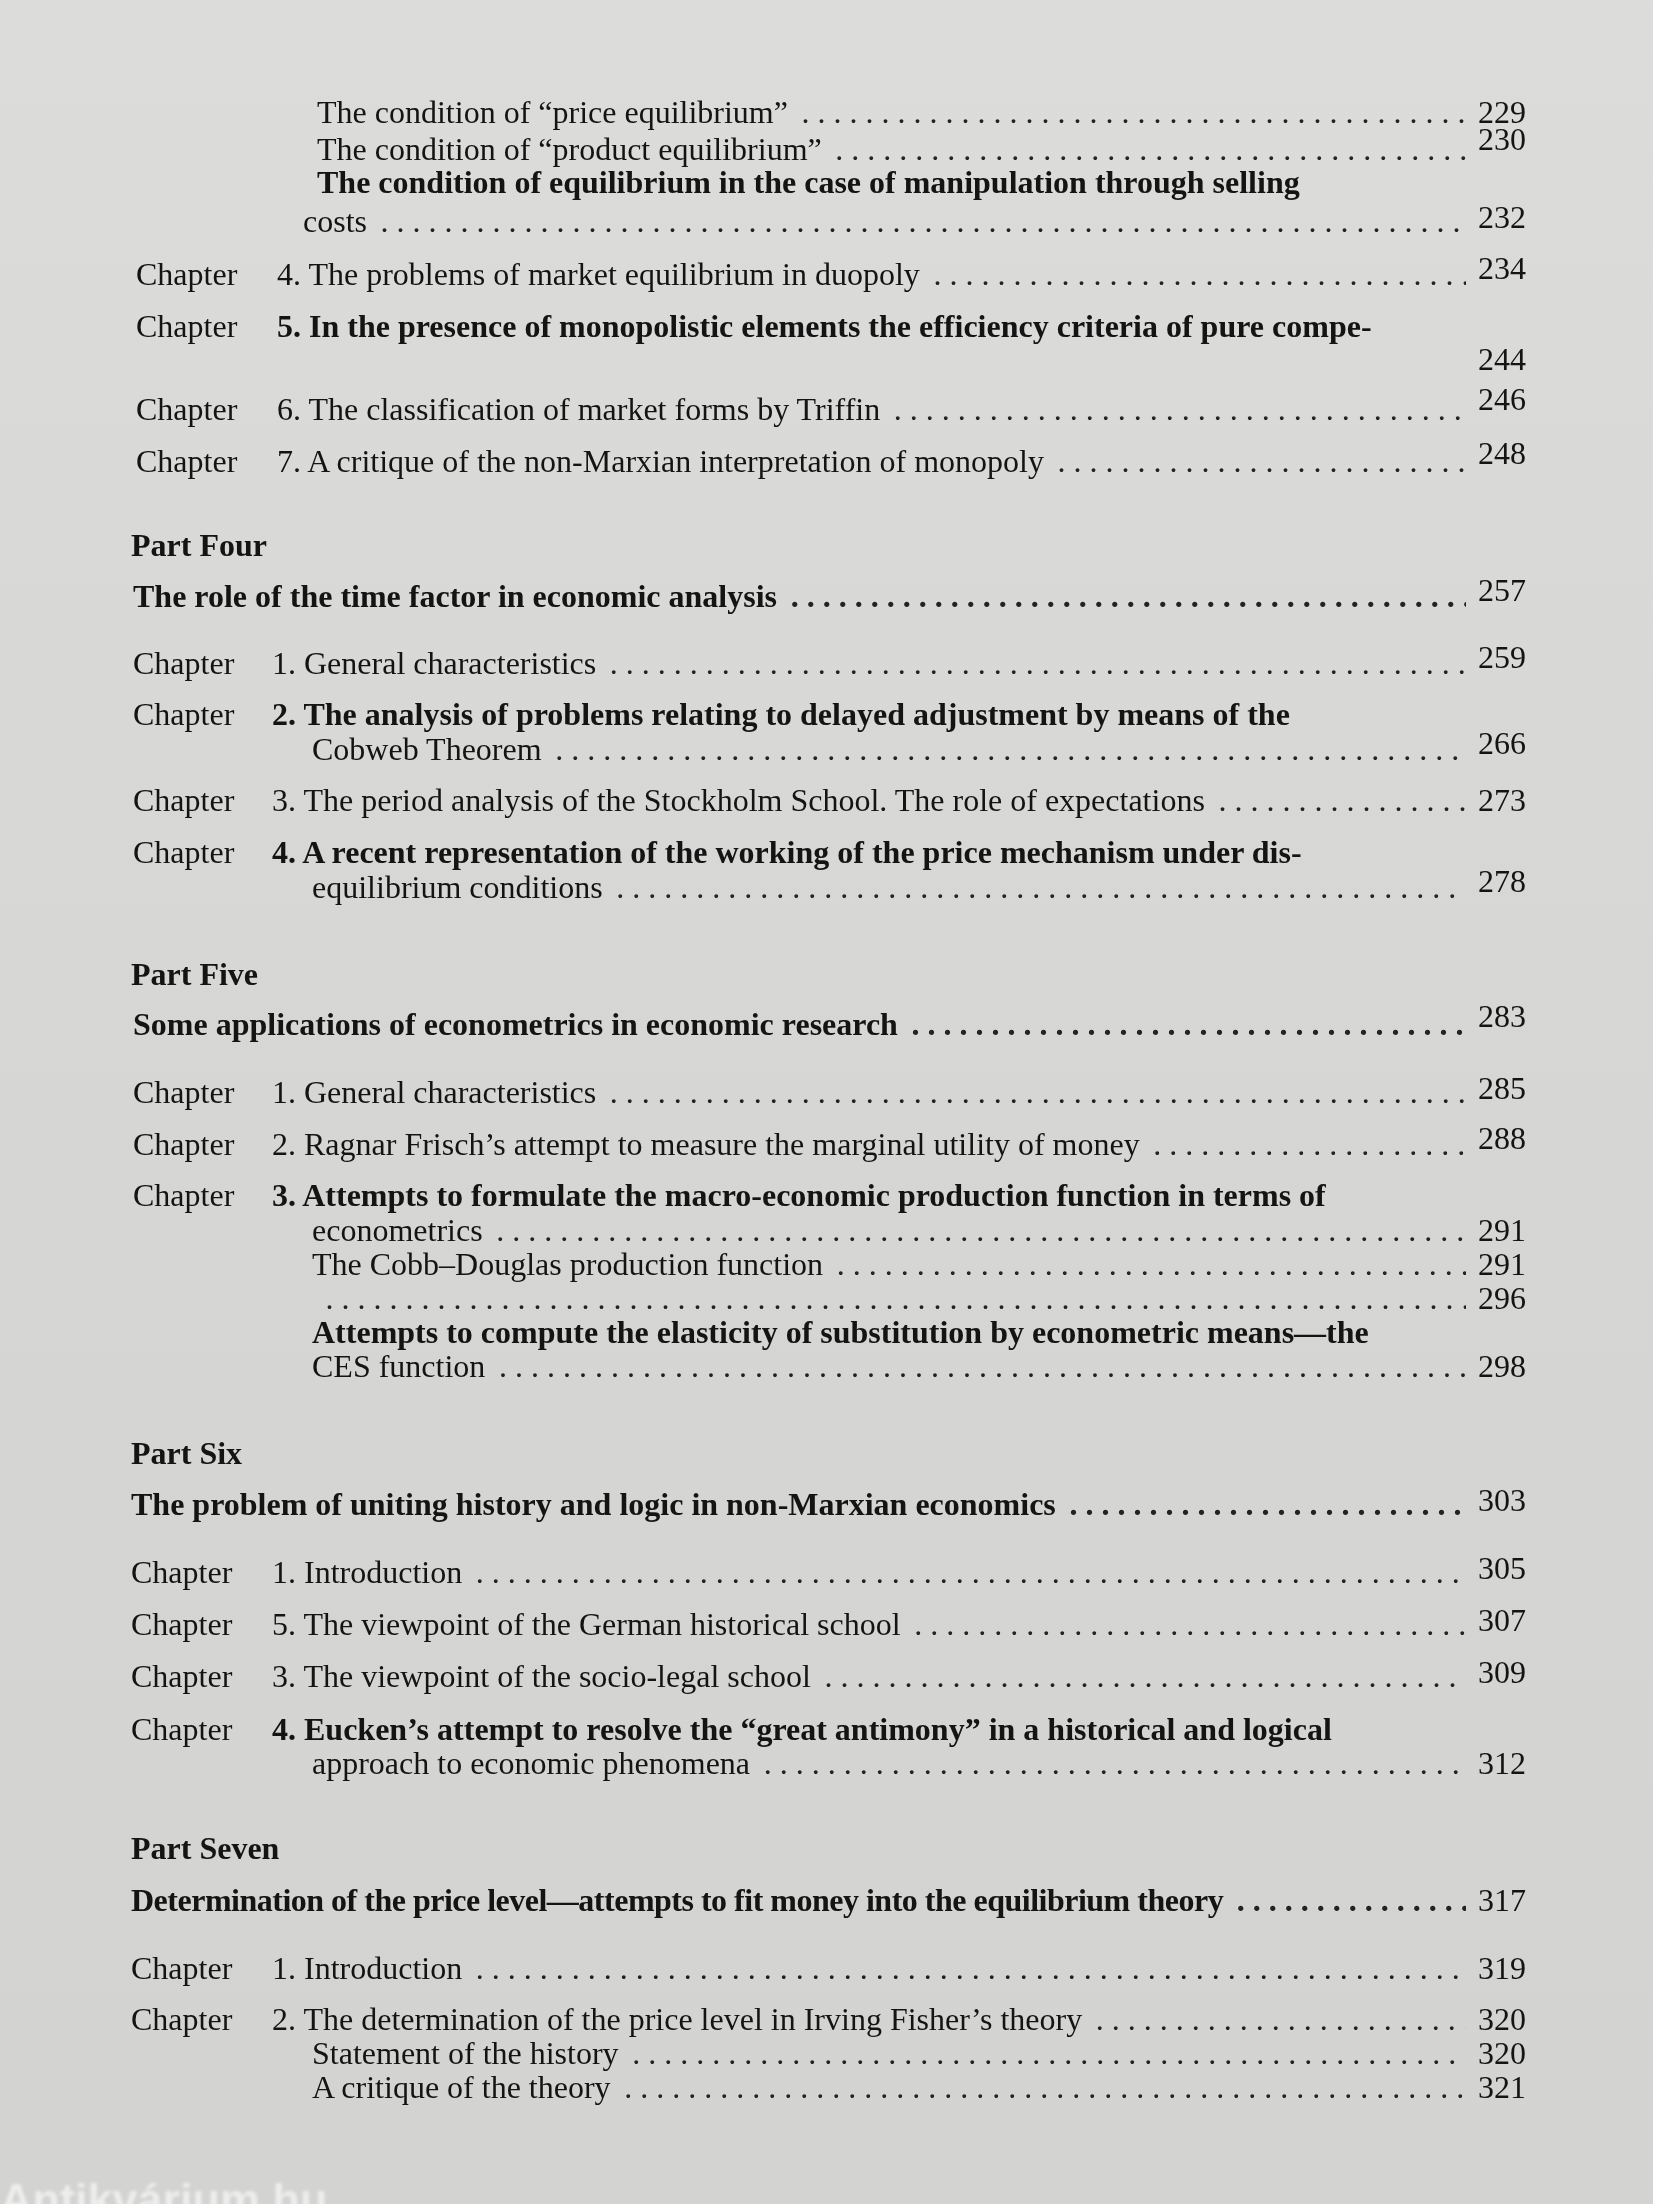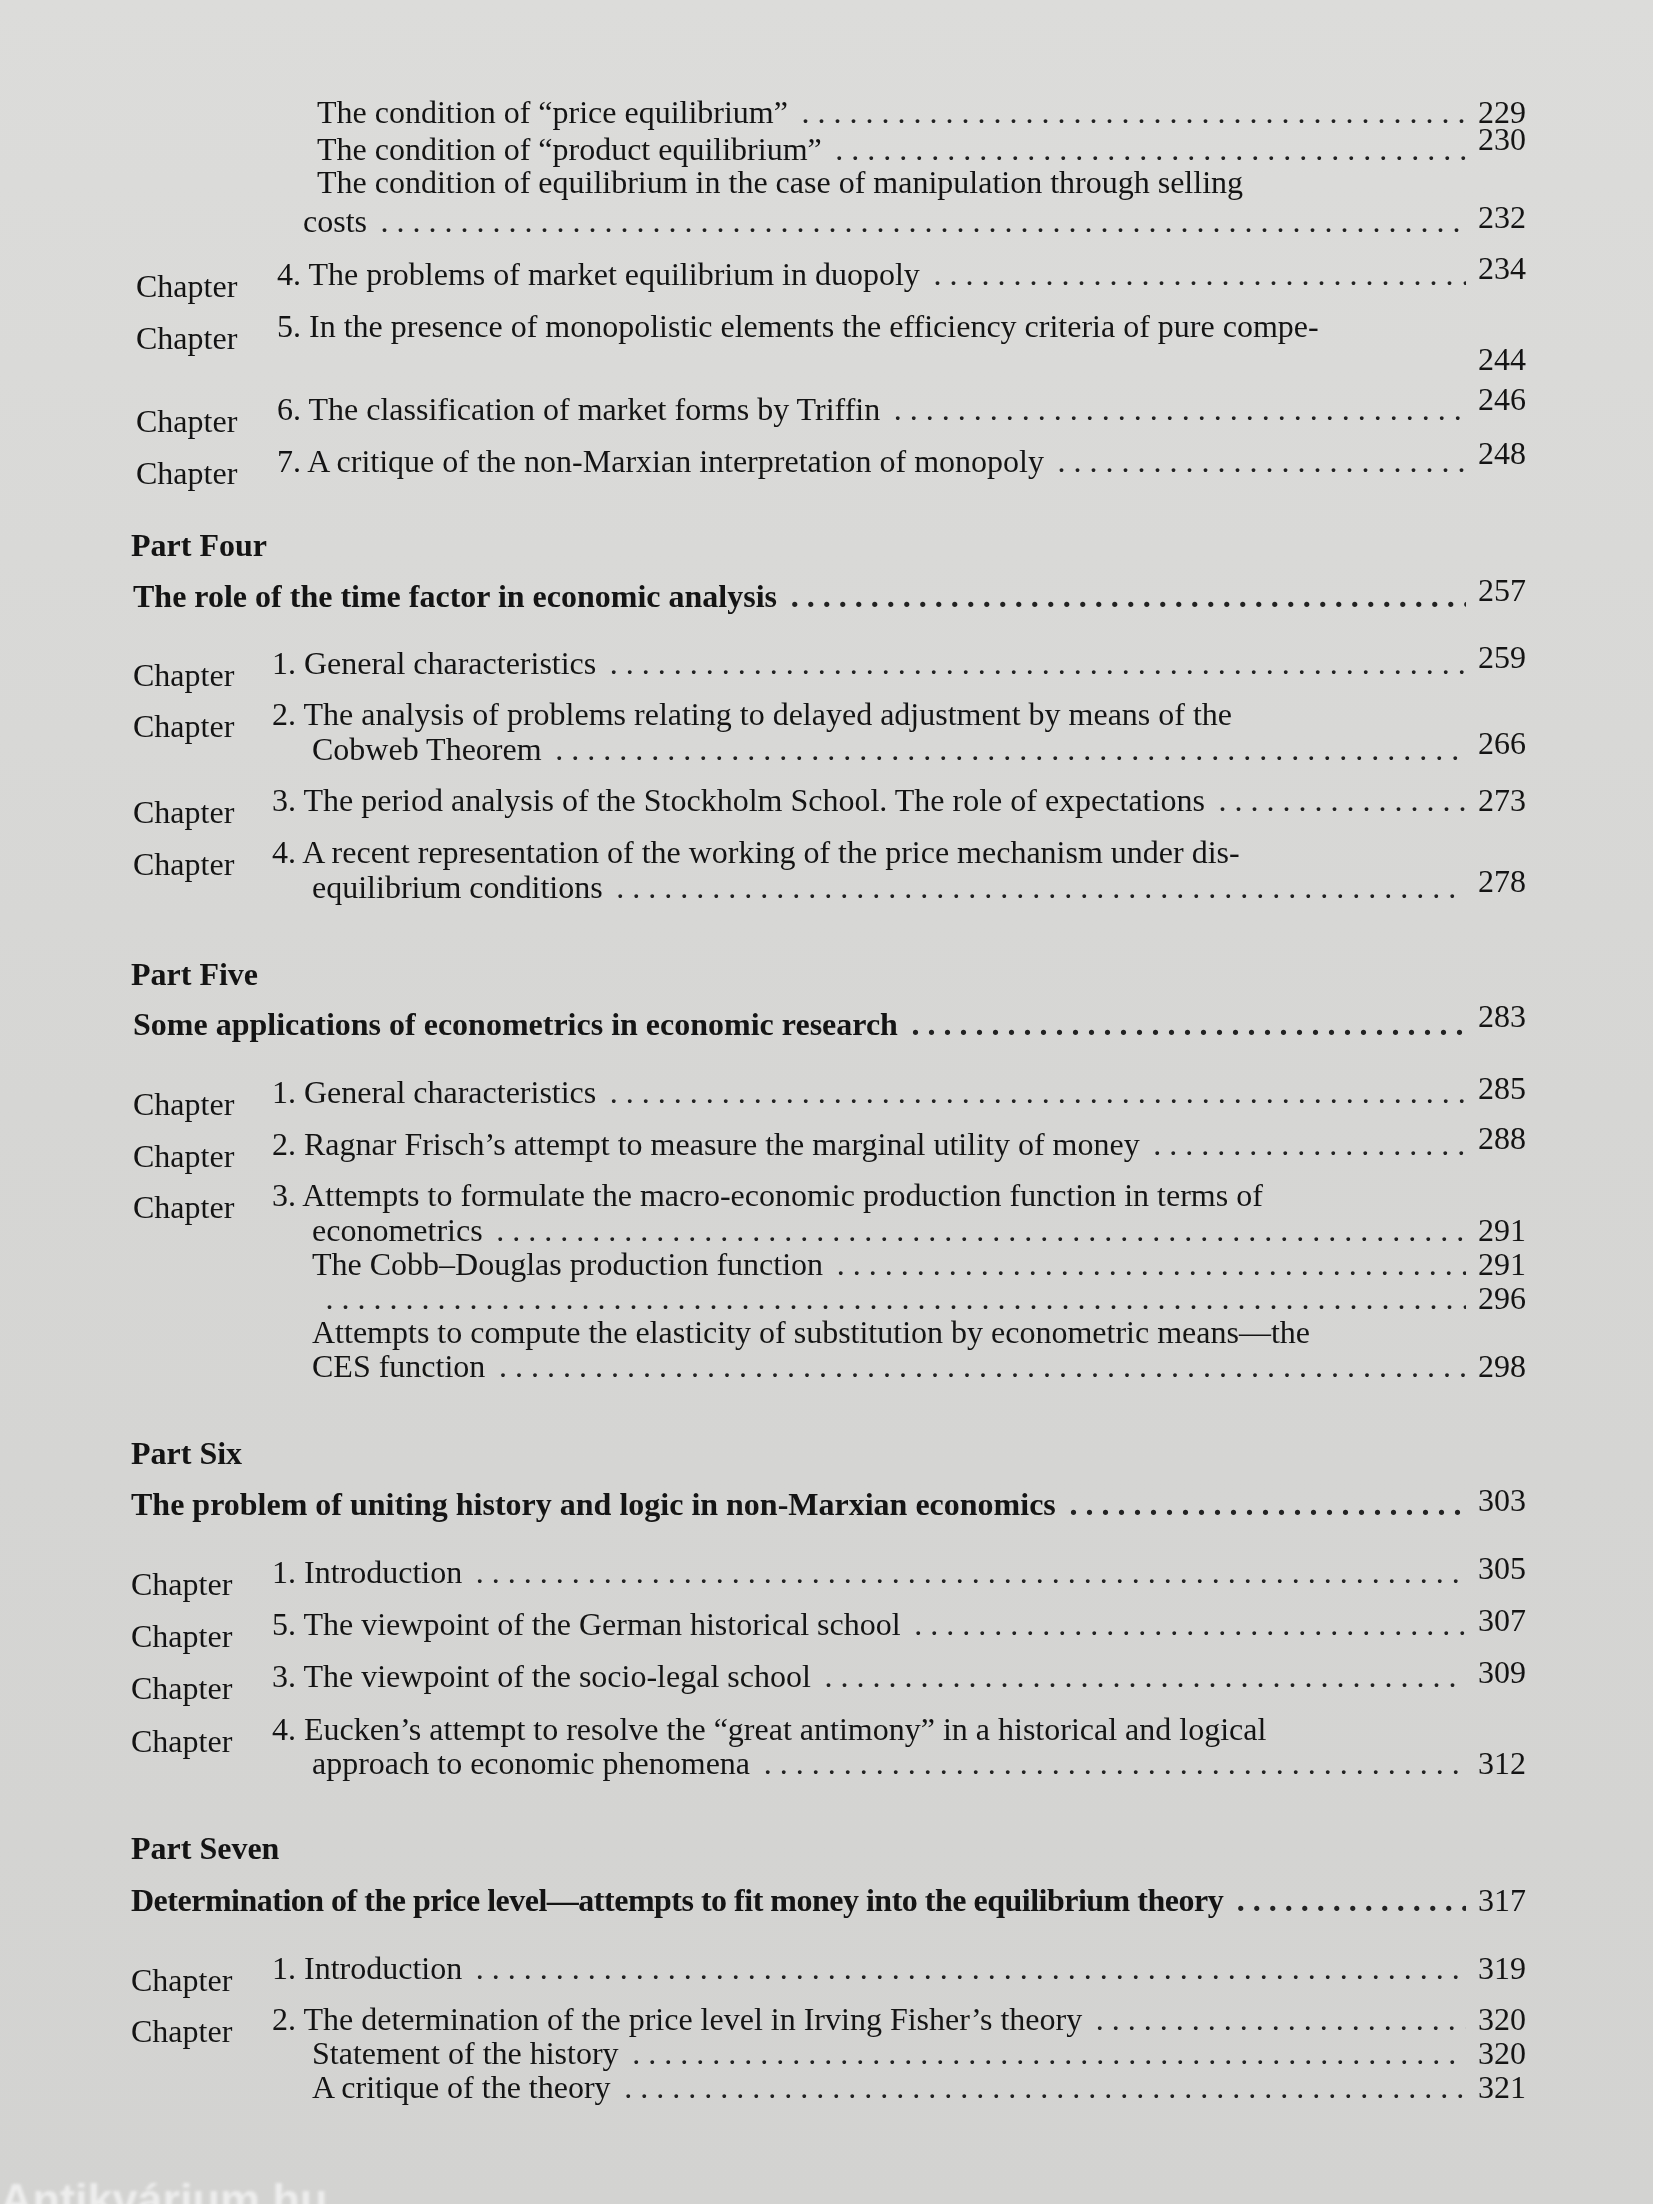--- a/index.html
+++ b/index.html
@@ -9,31 +9,31 @@
     background-image: linear-gradient(180deg, #dcdcda 0%, #d6d6d4 50%, #d3d3d1 100%);
     font-family: "Liberation Serif", "DejaVu Serif", serif;
     color: #141414;
     position: relative;
   }
   .page { position: absolute; left: 0; top: 0; width: 1496px; height: 2205px; padding-left: 48px; }
   .line {
     position: absolute; left: 0; width: 1654px; height: 39px;
     font-size: 32px; line-height: 39px; white-space: nowrap;
   }
-  .label { position: absolute; left: 131px; margin-top: 12px; }
+  .label { position: absolute; left: 131px; }
   .text { position: absolute; left: 312px; right: 188px; display: flex; }
   .text .t { flex: 0 0 auto; }
   .text .dots {
     flex: 1 1 auto; overflow: hidden; margin-left: 13.6px; letter-spacing: 2.9px; color: #222;
   }
   .text .dots::before { content: ". . . . . . . . . . . . . . . . . . . . . . . . . . . . . . . . . . . . . . . . . . . . . . . . . . . . . . . . . . . . . . . . . . . . . . . . . . . . . . . . . . . . . . . . . . . . . . . . . . . ."; letter-spacing: 0; }
   .page-num { position: absolute; left: 1473px; width: 53px; text-align: right; }
   .bold { font-weight: bold; }
   .part-title { position: absolute; left: 131px; font-weight: bold; }
-  .justify { text-align: justify; text-align-last: justify; width: 1131px; }
+  .justify { text-align: justify; text-align-last: justify; width: 1131px; font-weight: bold; }
   .watermark {
     position: absolute; left: 0; top: 2174px; font-size: 45px; font-weight: bold;
     color: #f2f2f2; opacity: 0.85; font-family: "Liberation Sans", sans-serif;
     filter: blur(1.5px);
   }
 </style>
 </head>
 <body>
 
 <div class="page">

